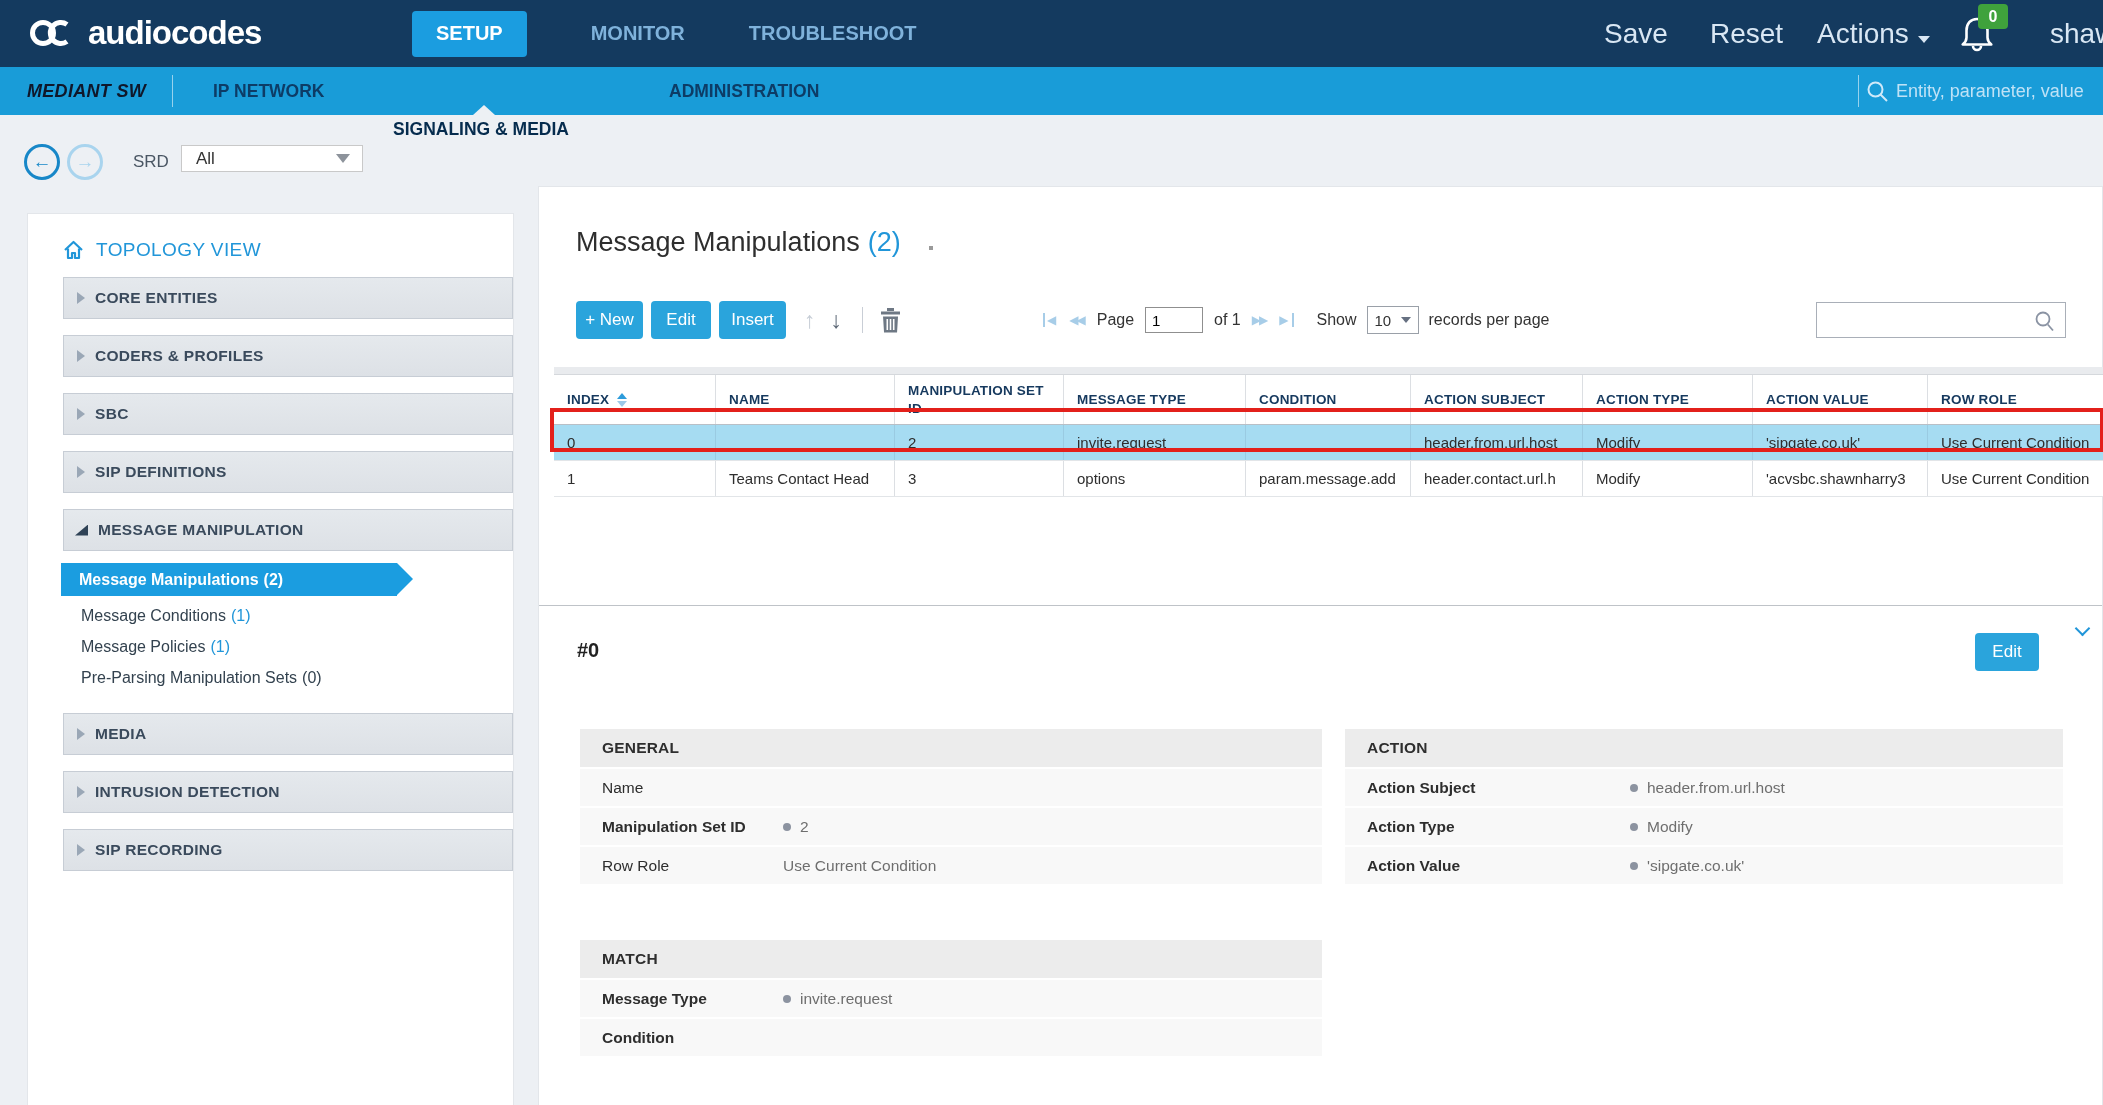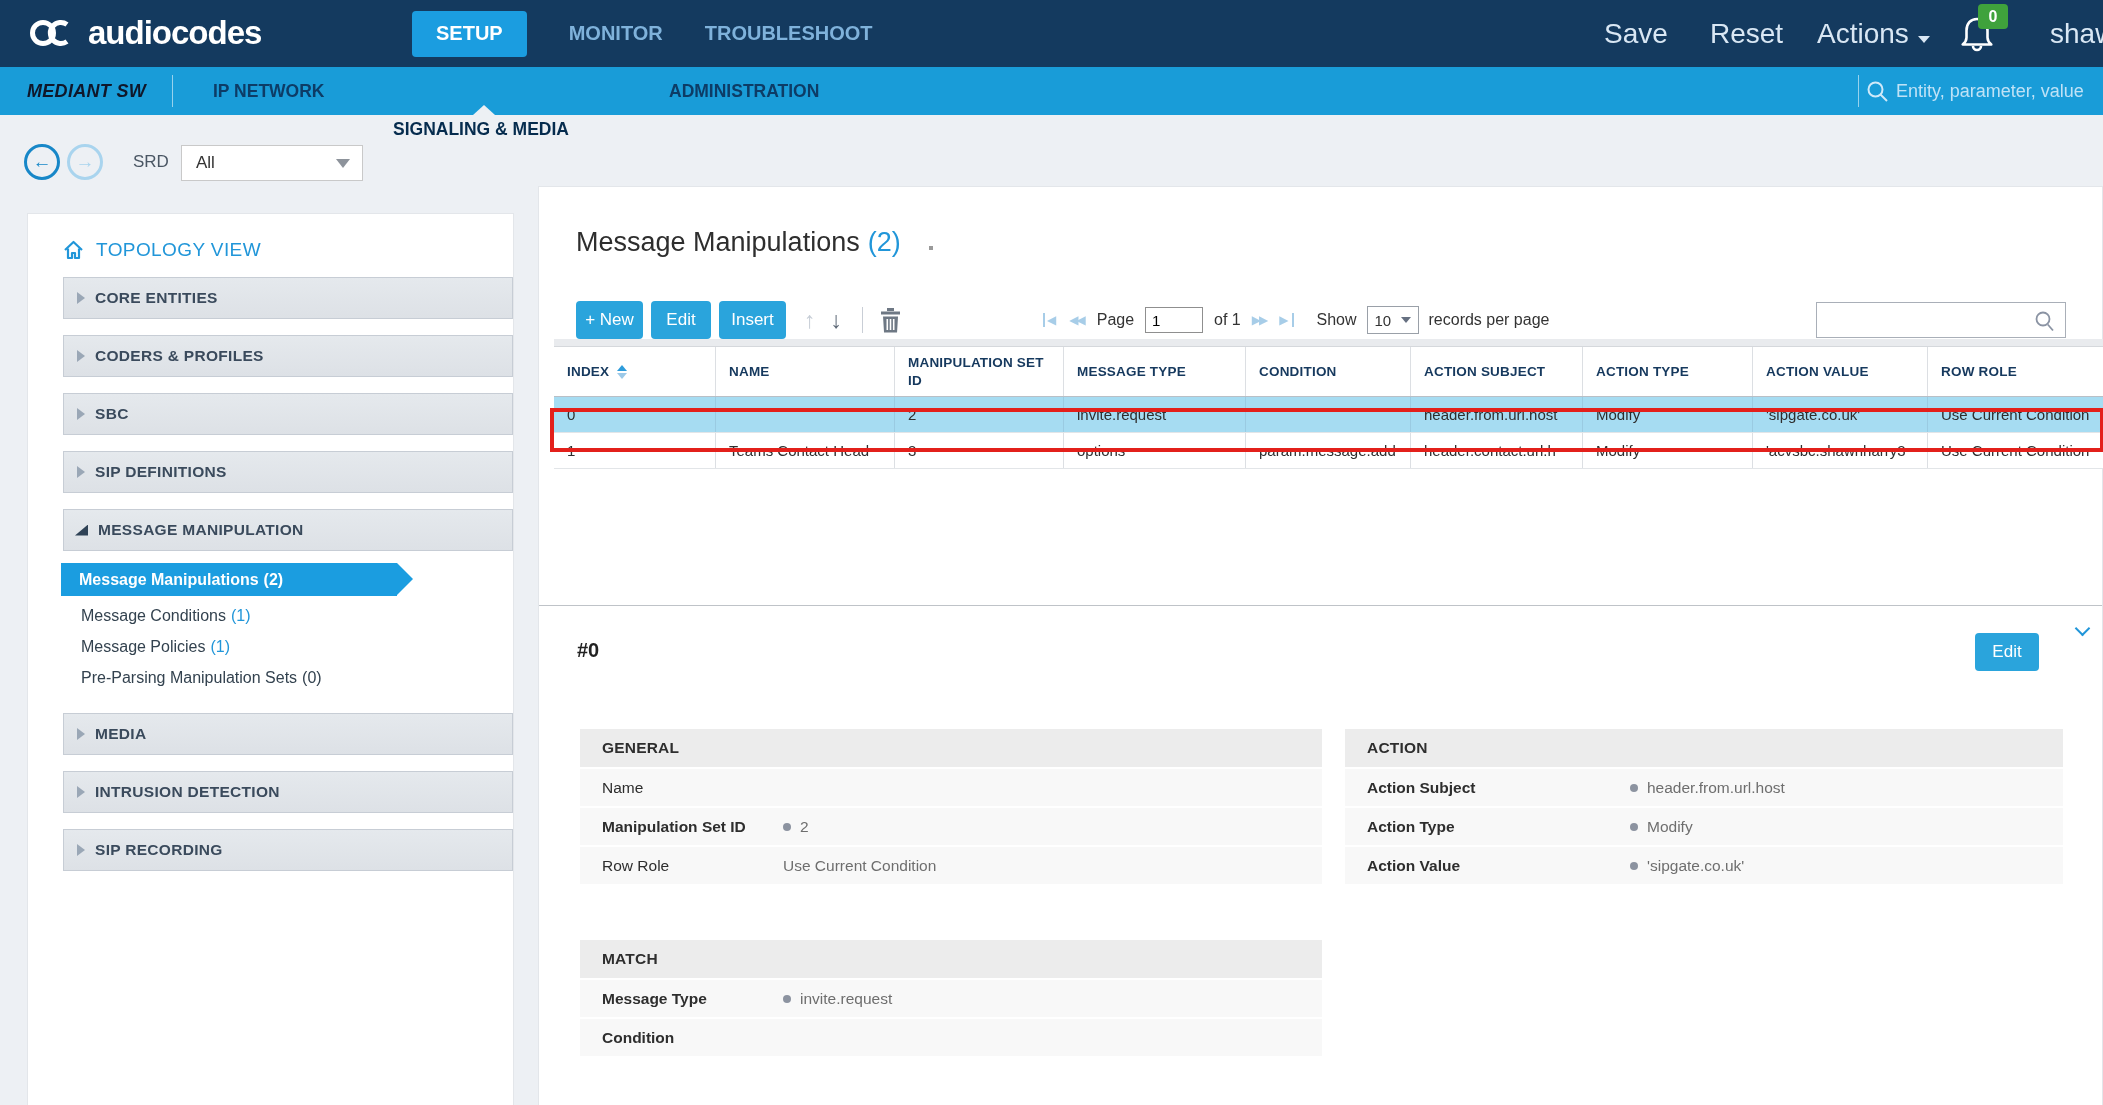--- a/index.html
+++ b/index.html
@@ -7,21 +7,21 @@
     --selrow:#A6DCF2; --red:#E3201B; --green:#3FA23C; --countblue:#2196D9;
   }
   *{box-sizing:border-box;margin:0;padding:0}
   body{width:2103px;height:1105px;position:relative;overflow:hidden;
        background:#EDF0F4;font-family:"Liberation Sans",sans-serif;}
 
   
   .topbar{position:absolute;left:0;top:0;width:2103px;height:67px;background:var(--navy);}
   .logo{position:absolute;left:28px;top:14px;display:flex;align-items:center;gap:8px;}
   .brand-text{color:#fff;font-size:33px;font-weight:700;letter-spacing:-1px;line-height:38px}
-  .top-nav{position:absolute;left:412px;top:0;height:67px;display:flex;align-items:center;gap:42px}
+  .top-nav{position:absolute;left:412px;top:0;height:67px;display:flex;align-items:center;gap:64px}
   .tn-item{color:#7FB2DB;font-size:20px;font-weight:600;cursor:pointer;white-space:nowrap}
   .tn-item.active{background:var(--accent);color:#fff;height:46px;display:flex;align-items:center;
        padding:0 24px;border-radius:4px}
   .tr-link{position:absolute;top:0;line-height:67px;color:#D9E7F4;font-size:28px;cursor:pointer}
   .caret-dn{display:inline-block;width:0;height:0;border-left:6px solid transparent;
        border-right:6px solid transparent;border-top:7px solid #D9E7F4;margin-left:9px}
   .bell-wrap{position:absolute;left:1958px;top:13px;width:44px;height:44px}
   .badge{position:absolute;left:20px;top:-9px;min-width:30px;height:25px;background:var(--green);
        border-radius:4px;color:#fff;font-size:16px;font-weight:700;display:flex;align-items:center;
        justify-content:center;padding:0 6px}
@@ -39,21 +39,21 @@
   .sn-search-input{position:absolute;left:1896px;top:8px;width:203px;height:32px;background:transparent;
        border:none;outline:none;font-size:18px;color:#fff;font-family:inherit}
   .sn-search-input::placeholder{color:#BFE2F6}
 
   
   .nav-circle{position:absolute;width:36px;height:36px;border-radius:50%;border:3px solid;
        display:flex;align-items:center;justify-content:center;font-size:19px;font-weight:700;cursor:pointer}
   .nav-back{left:24px;top:144px;border-color:#1787C8;color:#1787C8}
   .nav-fwd{left:67px;top:144px;border-color:#A9D4EE;color:#A9D4EE}
   .srd-label{position:absolute;left:133px;top:152px;font-size:17px;color:#4A5663}
-  .srd-select{position:absolute;left:181px;top:145px;width:182px;height:36px;background:#fff;
+  .srd-select{position:absolute;left:181px;top:145px;width:182px;height:27px;background:#fff;
        border:1px solid #C9C9C9;display:flex;align-items:center;padding:0 12px 0 14px;font-size:17px;
        color:#333;cursor:pointer}
   .sel-caret{margin-left:auto;width:0;height:0;border-left:7px solid transparent;
        border-right:7px solid transparent;border-top:9px solid #8D939B}
 
   
   .sidebar{position:absolute;left:27px;top:213px;width:487px;height:892px;background:#fff;
        border:1px solid #E3E6EA;border-bottom:none}
   .sb-title{position:absolute;left:33px;top:24px;display:flex;align-items:center;gap:10px;
        color:var(--countblue);font-size:19px;letter-spacing:.4px}
@@ -102,21 +102,21 @@
   .pg-select{width:52px;height:28px;border:1px solid #9AA0A8;display:flex;align-items:center;
        justify-content:space-between;padding:0 7px;font-size:15px;color:#333;cursor:pointer;background:#fff}
   .pg-select .sc{width:0;height:0;border-left:5px solid transparent;border-right:5px solid transparent;
        border-top:6px solid #667081}
   .tsearch{margin-left:auto;width:250px;height:36px;border:1px solid #A9AFB8;position:relative;background:#fff}
   .tsearch input{position:absolute;inset:0;border:none;outline:none;padding:0 40px 0 10px;
        font-size:15px;font-family:inherit}
   .tsearch svg{position:absolute;right:9px;top:7px}
 
   
-  .grid{position:absolute;left:15px;top:152px;width:1550px;overflow:hidden}
+  .grid{position:absolute;left:15px;top:180px;width:1550px;overflow:hidden}
   .gband{height:8px;background:#E9EBEE;border-bottom:1px solid #D5D8DC}
   .ghead{display:flex;height:50px;border-bottom:1px solid #B9BFC6;background:#fff}
   .hcell{font-size:13.5px;font-weight:700;color:#16395E;display:flex;align-items:center;
        padding:0 8px 0 13px;border-left:1px solid #DCDFE3;line-height:1.3;letter-spacing:.2px}
   .hcell:first-child{border-left:none}
   .sorticon{display:inline-flex;flex-direction:column;margin-left:8px}
   .s-up{width:0;height:0;border-left:5px solid transparent;border-right:5px solid transparent;
        border-bottom:6px solid #2D9CDB}
   .s-dn{width:0;height:0;border-left:5px solid transparent;border-right:5px solid transparent;
        border-top:6px solid #9CC9E8;margin-top:2px}

